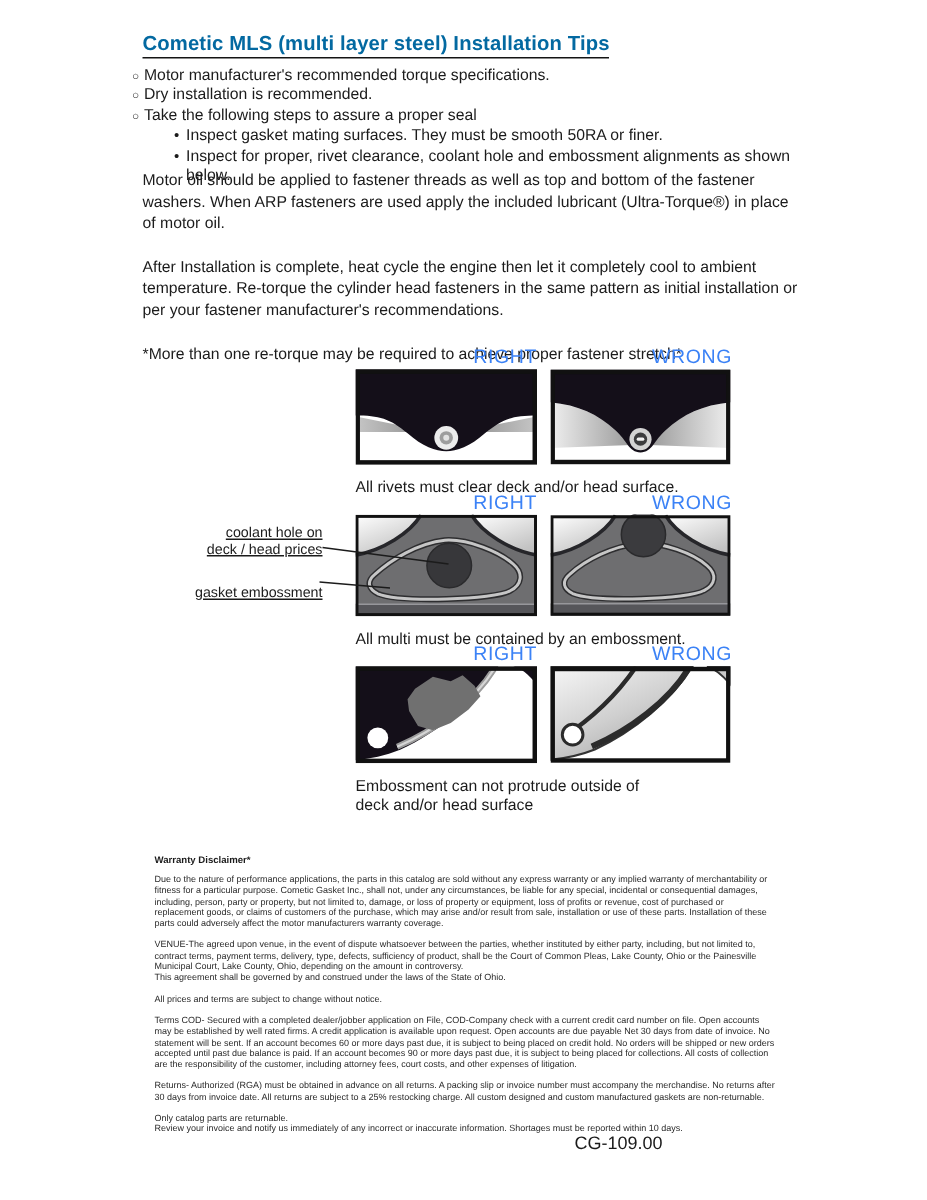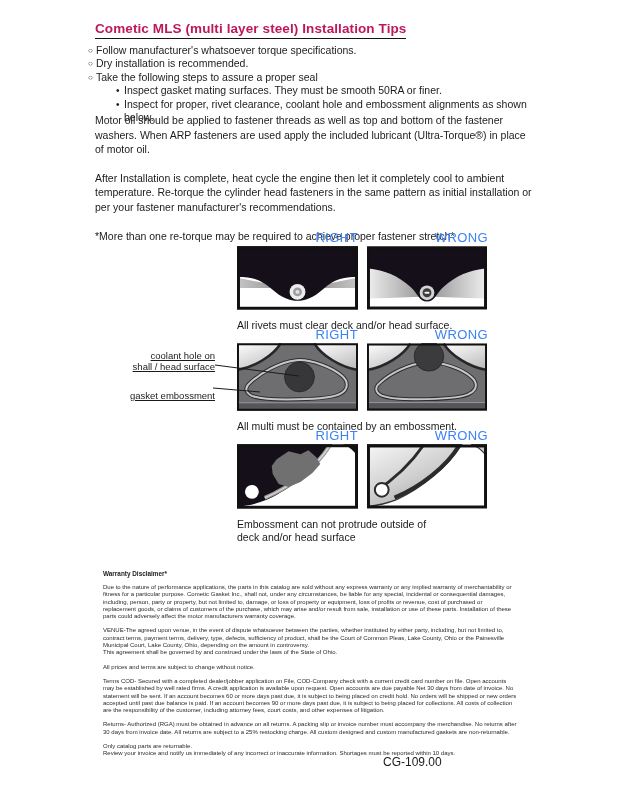--- a/index.html
+++ b/index.html
@@ -4,21 +4,21 @@
 <style>
   html,body{margin:0;padding:0;background:#ffffff;}
   .page{
     position:relative;width:618px;height:800px;background:#ffffff;overflow:hidden;
     font-family:"Liberation Sans","DejaVu Sans",sans-serif;color:#1b1b1b;
   }
   
   .title{
     position:absolute;left:95px;top:21px;
     font-size:13.5px;font-weight:bold;letter-spacing:.1px;
-    border-bottom:1.6px solid #141414;padding-bottom:2px;color:#be185d;
+    border-bottom:1.6px solid #141414;padding-bottom:2px;color:#0369a1;
   }
   .bullets{position:absolute;left:88px;top:44px;width:452px;font-size:10.5px;line-height:13.4px;}
   .bullet-row{display:flex;}
   .bullet-row .marker{width:8px;flex:0 0 8px;font-size:8px;line-height:13.4px;color:#1b1b1b;}
   .sub{padding-left:28px;}
   .sub .marker{width:8px;flex:0 0 8px;font-size:10px;}
   
   .diesel{position:absolute;left:95px;top:113px;width:442px;font-size:10.5px;line-height:14.6px;}
   .diesel h2{font-size:11.5px;margin:0 0 8px 0;color:#141414;}
   .diesel p{margin:0 0 14px 0;}
@@ -46,21 +46,21 @@
 </head>
 <body>
 
 <div class="page">
 
   <div class="title">Cometic MLS (multi layer steel) Installation Tips</div>
 
   <div class="bullets">
     <div class="bullet-row">
       <span class="marker">○</span>
-      <span>Follow manufacturer's whatsoever torque specifications.</span>
+      <span>Motor manufacturer's recommended torque specifications.</span>
     </div>
     <div class="bullet-row">
       <span class="marker">○</span>
       <span>Dry installation is recommended.</span>
     </div>
     <div class="bullet-row">
       <span class="marker">○</span>
       <span>Take the following steps to assure a proper seal</span>
     </div>
     <div class="bullet-row sub">
@@ -167,21 +167,21 @@
         <path d="M15,53 C9,50 7,45 13,40 C24,30 42,21 60,19 C76,18 97,26 106,34 C113,40 112,47 104,51 C94,57 30,59 15,53 Z" fill="none" stroke="#c6c6c6" stroke-width="2"></path>
         <circle cx="63" cy="13" r="15" fill="#3b3b3e" stroke="#2a2a2c" stroke-width="1"></circle>
         <rect x="1" y="1" width="120" height="66" fill="none" stroke="#111111" stroke-width="2"></rect>
       </svg>
     </div>
     <div class="fig-caption">All multi must be contained by an embossment.</div>
   </div>
 
   <div class="fig2-labels">
     <div>coolant hole on</div>
-    <div>shall / head surface</div>
+    <div>deck / head prices</div>
     <div class="lab2">gasket embossment</div>
   </div>
   <svg class="leader-overlay" width="95" height="42" viewBox="0 0 95 42">
     <line x1="3" y1="9" x2="87" y2="20" stroke="#1b1b1b" stroke-width="1"></line>
     <line x1="1" y1="32" x2="48" y2="36" stroke="#1b1b1b" stroke-width="1"></line>
   </svg>
 
   <div class="fig-group" style="top:428px;">
     <div class="fig-labels">
       <span>RIGHT</span>

